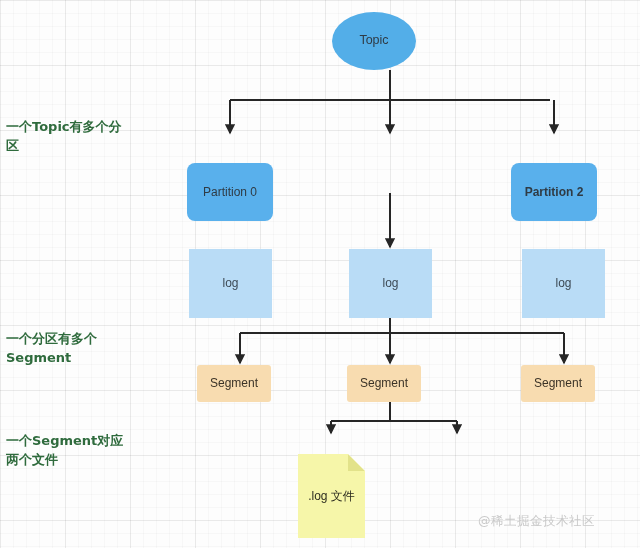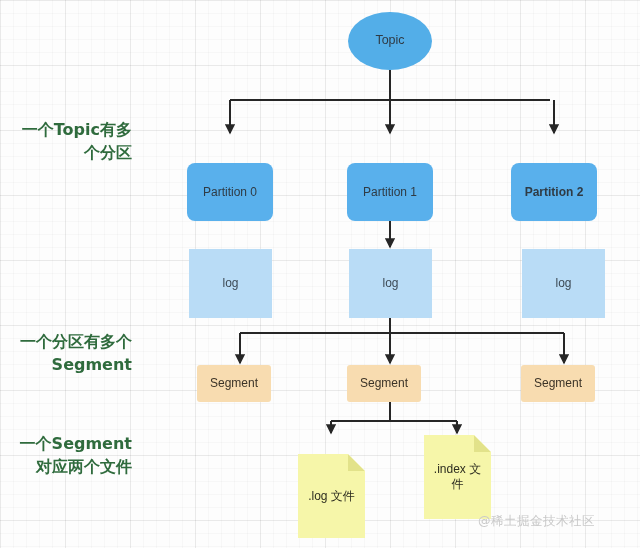--- a/index.html
+++ b/index.html
@@ -39,21 +39,21 @@
     display: flex;
     align-items: center;
     justify-content: center;
     text-align: center;
     color: #333333;
     line-height: 1.25;
   }
 
   
   .topic {
-    left: 348px; top: 12px;
+    left: 332px; top: 12px;
     width: 84px; height: 58px;
     background: #53aee8;
     border-radius: 50%;
     font-size: 12.5px;
     color: #2f3b45;
   }
 
   
   .partition {
     width: 86px; height: 58px;
@@ -109,22 +109,22 @@
     -webkit-clip-path: polygon(0 0, 100% 100%, 0 100%);
     clip-path: polygon(0 0, 100% 100%, 0 100%);
   }
   .n0 { left: 298px; top: 454px; }
   .n1 { left: 424px; top: 435px; }
 
   
   .annot {
     position: absolute;
     width: 126px;
-    text-align: right;
-    font-size: 16px;
+    text-align: left;
+    font-size: 13px;
     font-weight: bold;
     color: #2f6b3d;
     line-height: 1.45;
     font-family: "DejaVu Sans", "Liberation Sans", sans-serif;
   }
   .a0 { left: 6px; top: 118px; }
   .a1 { left: 6px; top: 330px; }
   .a2 { left: 6px; top: 432px; }
 
   
@@ -172,23 +172,20 @@
     </g>
   </svg>
 
   <div class="node topic">
     <span>Topic</span>
   </div>
 
   <div class="node partition p0">
     <span>Partition 0</span>
   </div>
-  <div class="node partition p1">
-    <span>Partition 1</span>
-  </div>
   <div class="node partition p2">
     <span>Partition 2</span>
   </div>
 
   <div class="node logbox l0">
     <span>log</span>
   </div>
   <div class="node logbox l1">
     <span>log</span>
   </div>
@@ -203,24 +200,20 @@
     <span>Segment</span>
   </div>
   <div class="node segment s2">
     <span>Segment</span>
   </div>
 
   <div class="node note n0">
     <span class="fold"></span>
     <span>.log 文件</span>
   </div>
-  <div class="node note n1">
-    <span class="fold"></span>
-    <span>.index 文件</span>
-  </div>
 
   <div class="annot a0">一个Topic有多个分区</div>
   <div class="annot a1">一个分区有多个Segment</div>
   <div class="annot a2">一个Segment对应两个文件</div>
 
   <div class="watermark">@稀土掘金技术社区</div>
 
 </div>
 
 </body></html>

